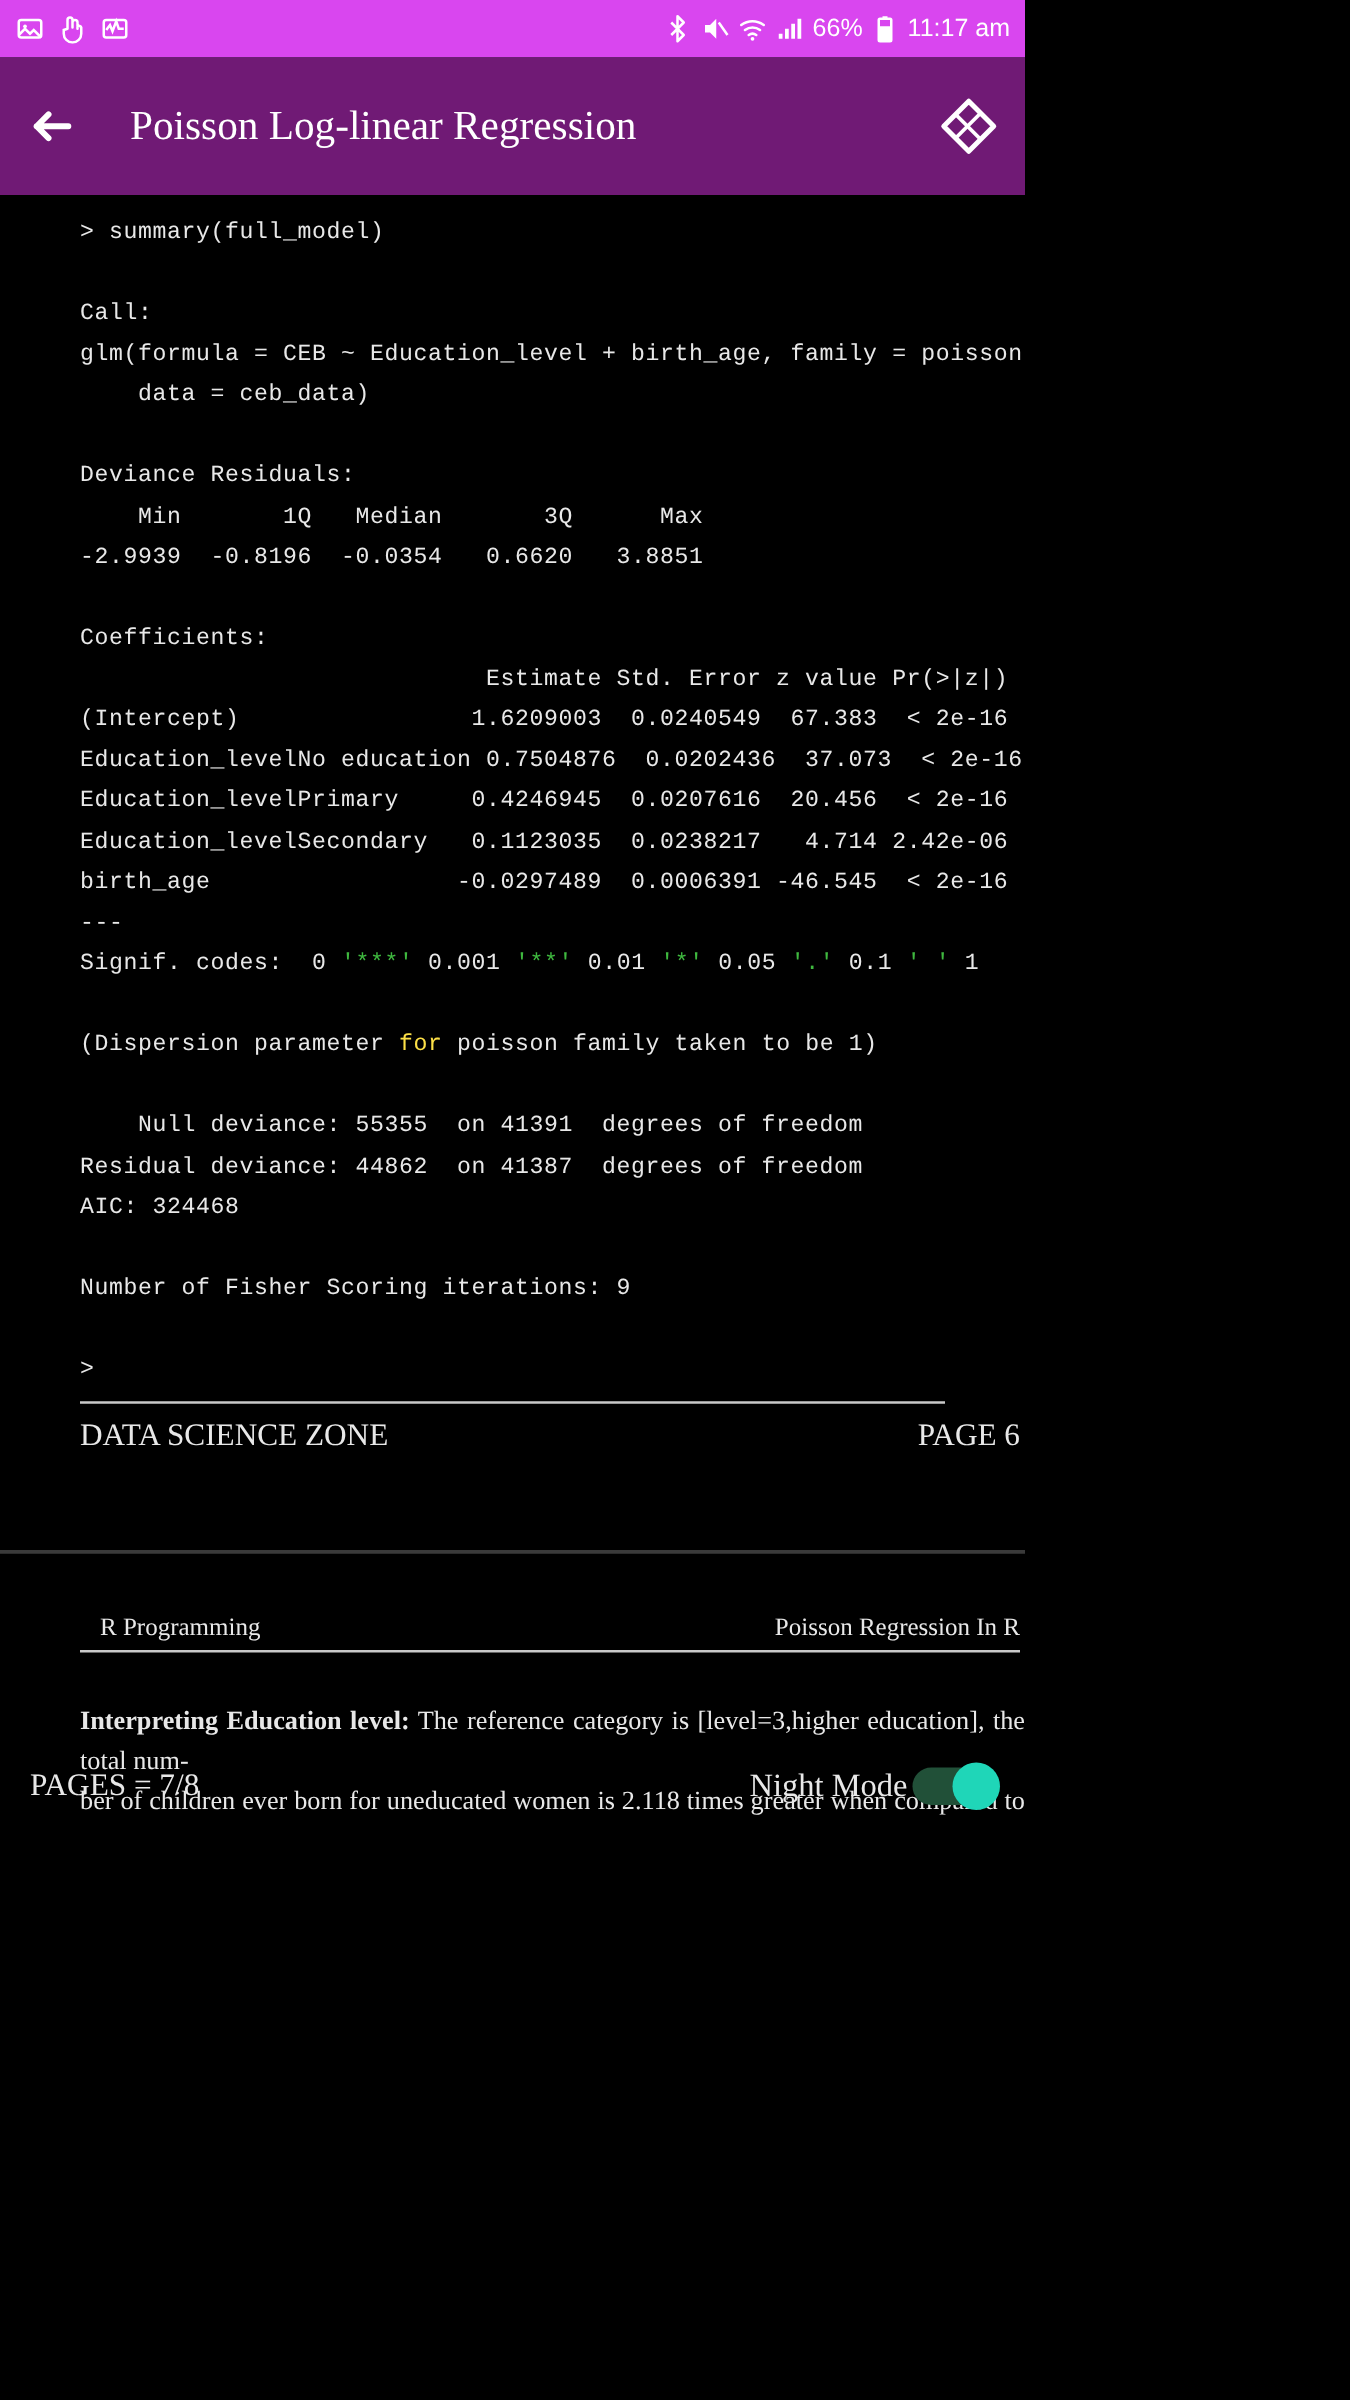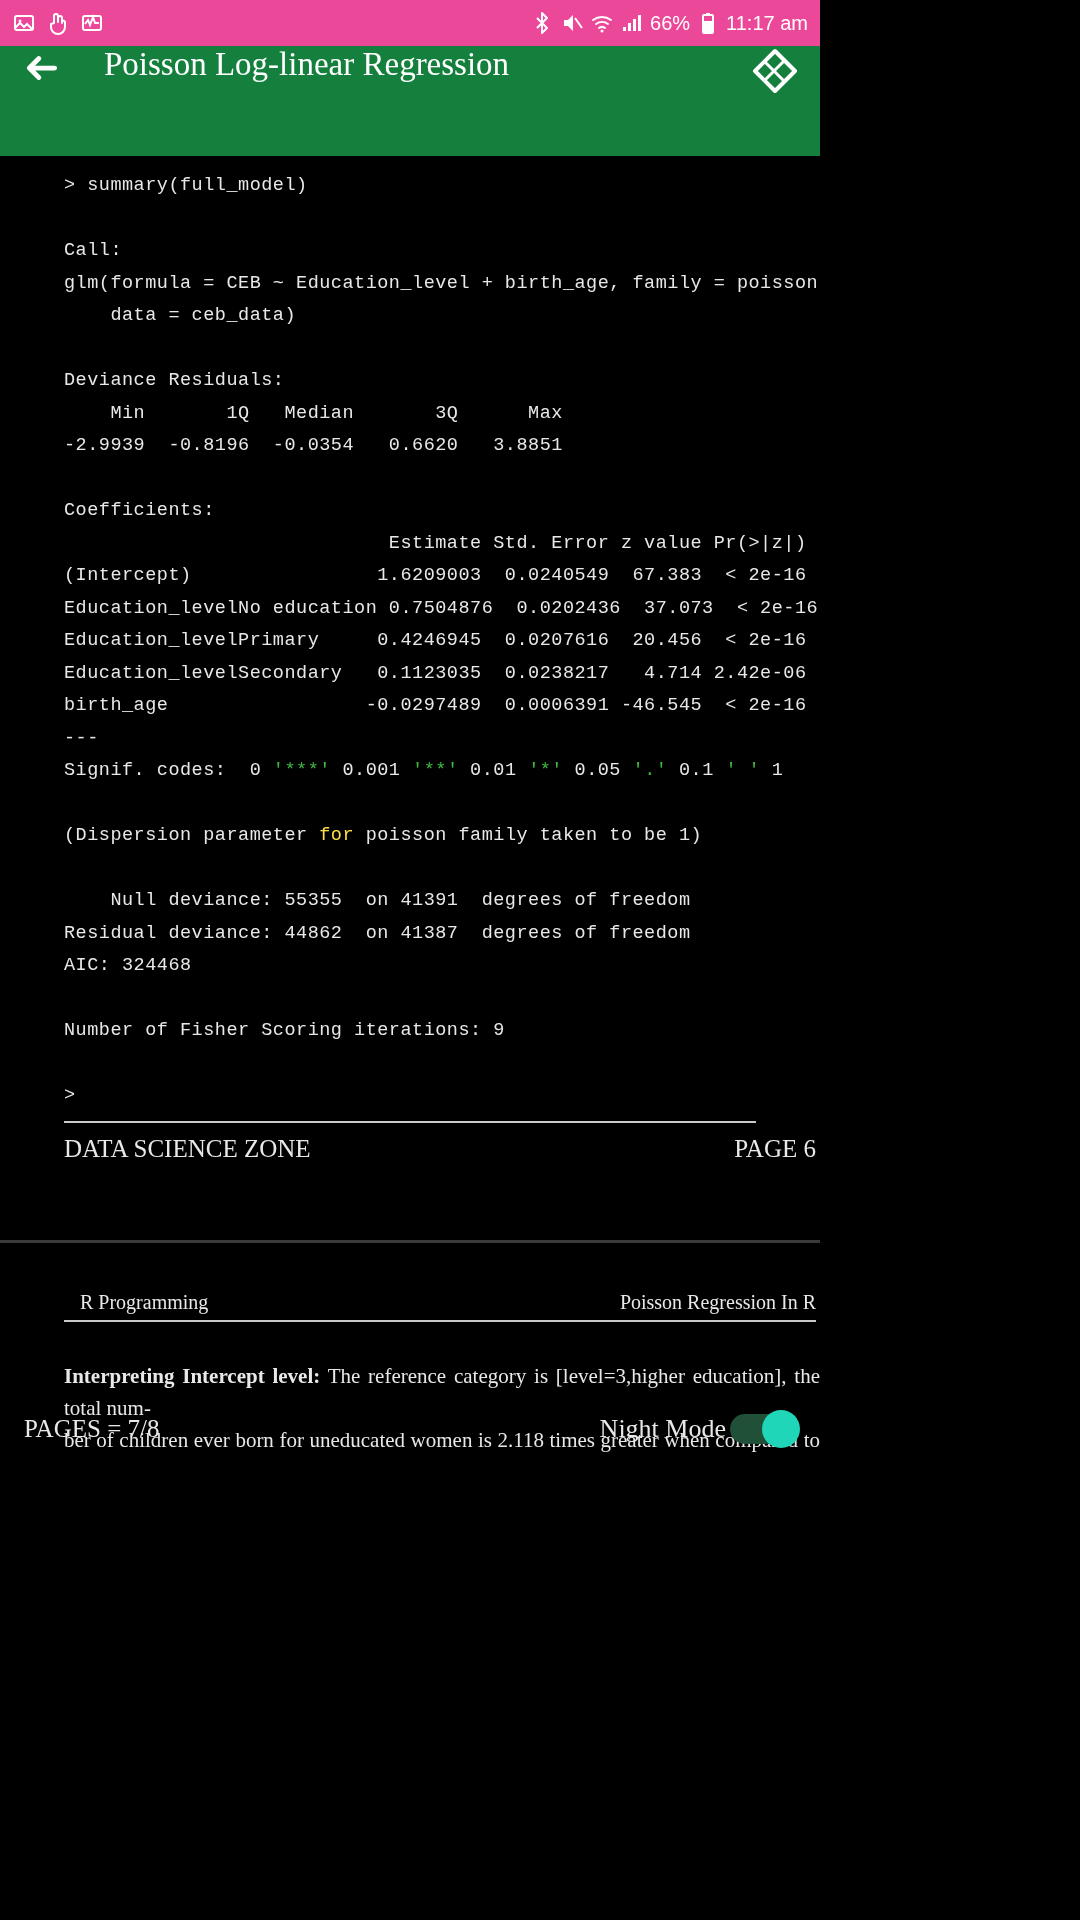--- a/index.html
+++ b/index.html
@@ -2,37 +2,38 @@
 <html><head>
 <meta charset="utf-8">
 <style>
   * { margin: 0; padding: 0; box-sizing: border-box; }
   html, body { width: 820px; height: 1452px; overflow: hidden; font-family: sans-serif; }
   body { background: #000; color: #fff; position: relative; }
 
   
   .status-bar {
     height: 46px;
-    background: #ec4899;
+    background: #d946ef;
     display: flex;
     align-items: center;
     padding: 0 12px;
     color: #fff;
   }
   .status-left { display: flex; gap: 10px; align-items: center; }
   .status-right { margin-left: auto; display: flex; gap: 6px; align-items: center; font-size: 20px; font-weight: 500; }
   .status-ico { width: 24px; height: 24px; display:inline-flex; align-items:center; justify-content:center; }
   .status-ico svg { width: 24px; height: 24px; }
 
   
   .app-bar {
     height: 110px;
-    background: #15803d;
+    background: #701a75;
     display: flex;
-    padding: 0 20px;
+    align-items: center;
+    padding: 16px 20px;
     gap: 40px;
   }
   .back-btn { width: 44px; height: 44px; display:flex; align-items:center; justify-content:center; cursor:pointer; }
   .back-btn svg { width: 38px; height: 38px; stroke:#fff; stroke-width:3; fill:none; stroke-linecap:round; stroke-linejoin:round; }
   .app-title { font-family: Georgia, 'Times New Roman', serif; font-size: 33px; color:#fff; }
   .rotate-btn { margin-left:auto; width:50px; height:50px; display:flex; align-items:center; justify-content:center; cursor:pointer; }
   .rotate-btn svg { width:48px; height:48px; }
 
   
   .content {
@@ -240,21 +241,21 @@
 
   <div class="page-gap"></div>
 
   <div class="header-row2">
     <span>R Programming</span>
     <span>Poisson Regression In R</span>
   </div>
   <div class="rule2"></div>
 
   <div class="body-text">
-    <b>Interpreting Intercept level:</b><span> The reference category is [level=3,higher education], the total num-</span><br>
+    <b>Interpreting Education level:</b><span> The reference category is [level=3,higher education], the total num-</span><br>
     <span>ber of children ever born for uneducated women is 2.118 times greater when compared to women</span><br>
     
   </div>
 </div>
 
 <div class="bottom-overlay">
   <span class="pages-label">PAGES = 7/8</span>
   <span class="night-mode">Night Mode</span>
   <div class="toggle">
     <div class="knob"></div>

